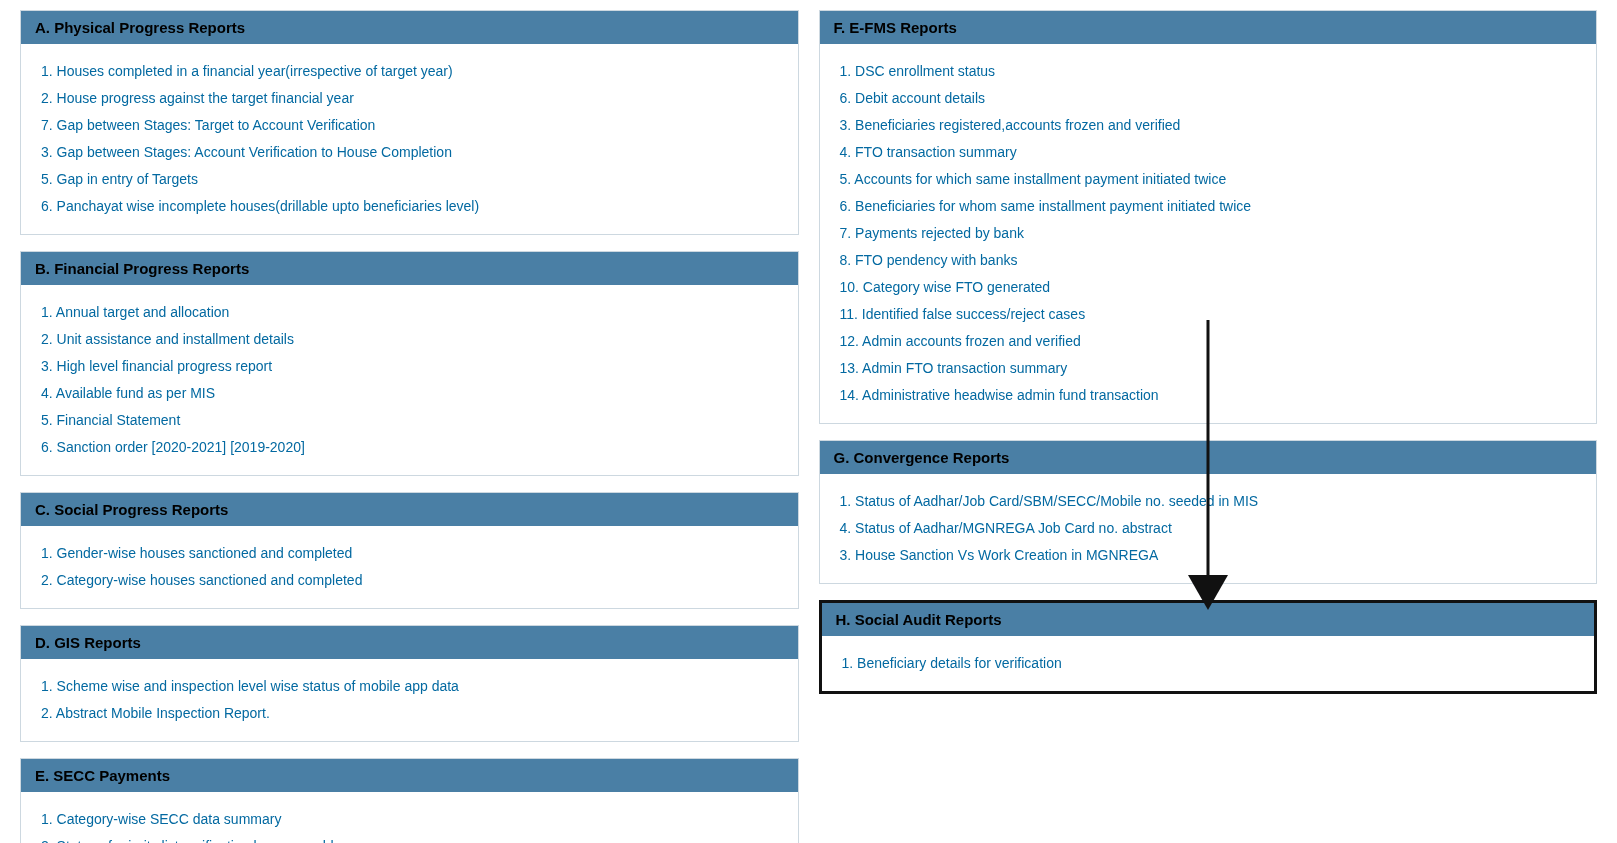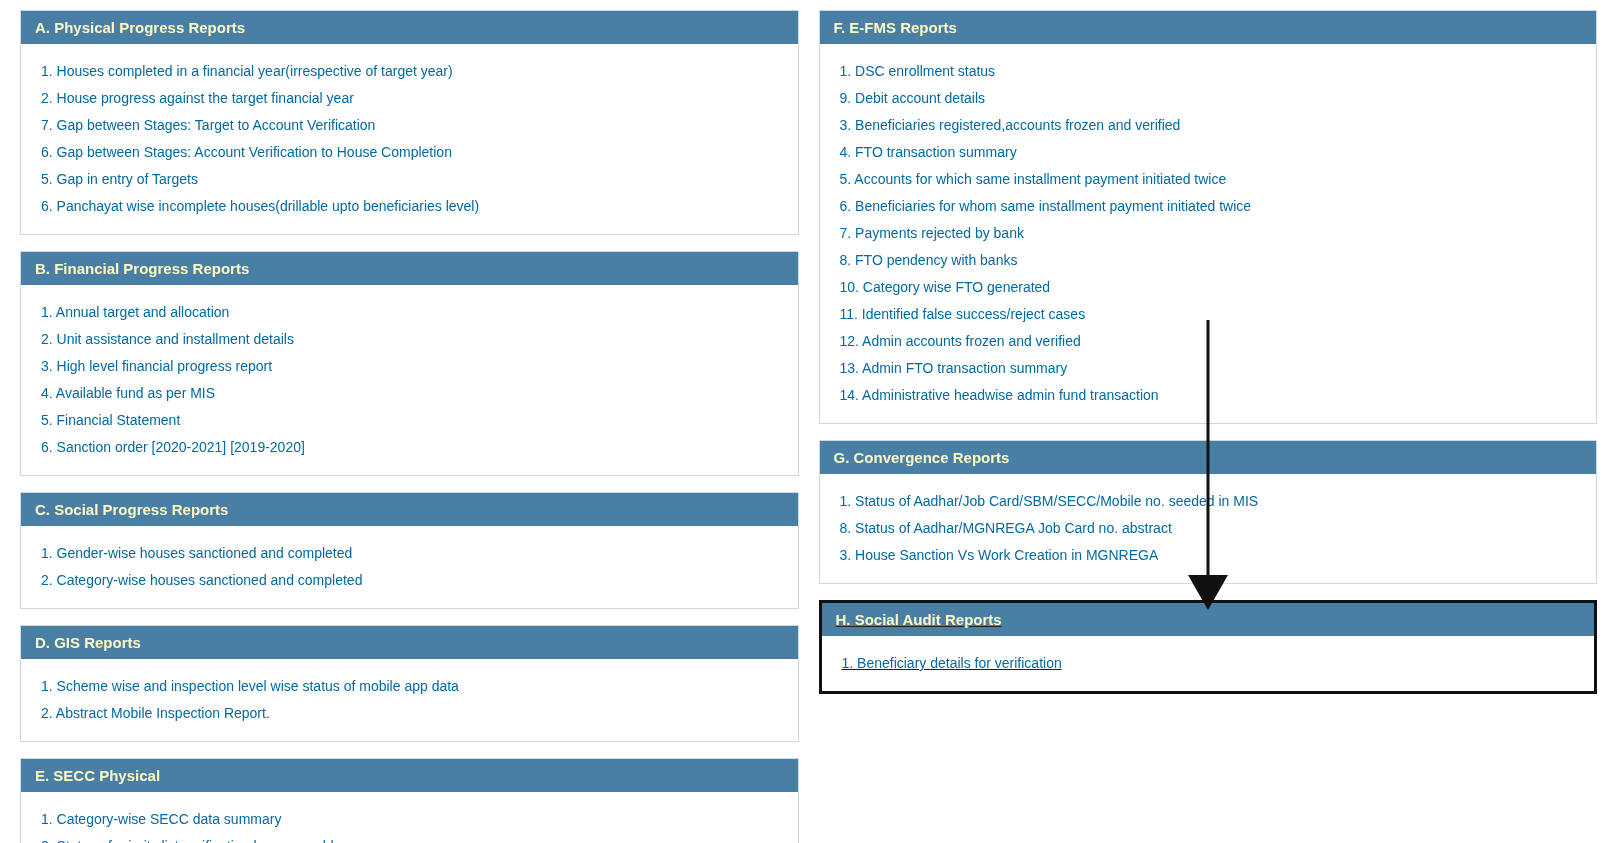--- a/index.html
+++ b/index.html
@@ -20,21 +20,21 @@
       flex: 1;
       display: flex;
       flex-direction: column;
       gap: 16px;
     }
     .section {
       border: 1px solid #cdd8e0;
     }
     .section-header {
       background: #4a7fa5;
-      color: #fef9c3;
+      color: #000000;
       font-weight: bold;
       font-size: 15px;
       padding: 8px 14px;
     }
     .section-body {
       padding: 14px 20px;
       background: #fff;
     }
     .section-body ol {
       list-style: none;
@@ -43,38 +43,37 @@
     }
     .section-body ol li {
       padding: 3px 0;
       line-height: 1.5;
       color: #0369a1;
     }
     
     .highlighted-section {
       border: 3px solid #111;
       position: relative;
-      text-decoration: underline;
     }
   </style>
 </head>
 <body>
 
 <div class="page-container">
 
   <div class="column">
 
     <div class="section">
       <div class="section-header">A. Physical Progress Reports</div>
       <div class="section-body">
         <ol>
           <li>1. Houses completed in a financial year(irrespective of target year)</li>
           <li>2. House progress against the target financial year</li>
           <li>7. Gap between Stages: Target to Account Verification</li>
-          <li>6. Gap between Stages: Account Verification to House Completion</li>
+          <li>3. Gap between Stages: Account Verification to House Completion</li>
           <li>5. Gap in entry of Targets</li>
           <li>6. Panchayat wise incomplete houses(drillable upto beneficiaries level)</li>
         </ol>
       </div>
     </div>
 
     <div class="section">
       <div class="section-header">B. Financial Progress Reports</div>
       <div class="section-body">
         <ol>
@@ -102,60 +101,60 @@
       <div class="section-header">D. GIS Reports</div>
       <div class="section-body">
         <ol>
           <li>1. Scheme wise and inspection level wise status of mobile app data</li>
           <li>2. Abstract Mobile Inspection Report.</li>
         </ol>
       </div>
     </div>
 
     <div class="section">
-      <div class="section-header">E. SECC Physical</div>
+      <div class="section-header">E. SECC Payments</div>
       <div class="section-body">
         <ol>
           <li>1. Category-wise SECC data summary</li>
           <li>2. Status of priority list verification by gram sabha</li>
         </ol>
       </div>
     </div>
 
   </div>
 
   <div class="column">
 
     <div class="section">
       <div class="section-header">F. E-FMS Reports</div>
       <div class="section-body">
         <ol>
           <li>1. DSC enrollment status</li>
-          <li>9. Debit account details</li>
+          <li>6. Debit account details</li>
           <li>3. Beneficiaries registered,accounts frozen and verified</li>
           <li>4. FTO transaction summary</li>
           <li>5. Accounts for which same installment payment initiated twice</li>
           <li>6. Beneficiaries for whom same installment payment initiated twice</li>
           <li>7. Payments rejected by bank</li>
           <li>8. FTO pendency with banks</li>
           <li>10. Category wise FTO generated</li>
           <li>11. Identified false success/reject cases</li>
           <li>12. Admin accounts frozen and verified</li>
           <li>13. Admin FTO transaction summary</li>
           <li>14. Administrative headwise admin fund transaction</li>
         </ol>
       </div>
     </div>
 
     <div class="section">
       <div class="section-header">G. Convergence Reports</div>
       <div class="section-body">
         <ol>
           <li>1. Status of Aadhar/Job Card/SBM/SECC/Mobile no. seeded in MIS</li>
-          <li>8. Status of Aadhar/MGNREGA Job Card no. abstract</li>
+          <li>4. Status of Aadhar/MGNREGA Job Card no. abstract</li>
           <li>3. House Sanction Vs Work Creation in MGNREGA</li>
         </ol>
       </div>
     </div>
 
     <div style="position: relative; display: inline-block; width: 100%;">
 
       <svg style="position: absolute; top: -280px; left: 50%; transform: translateX(-50%); z-index: 10; pointer-events: none;" width="80" height="290" viewBox="0 0 80 290">
 
         <line x1="40" y1="0" x2="40" y2="260" stroke="#111" stroke-width="3"></line>

